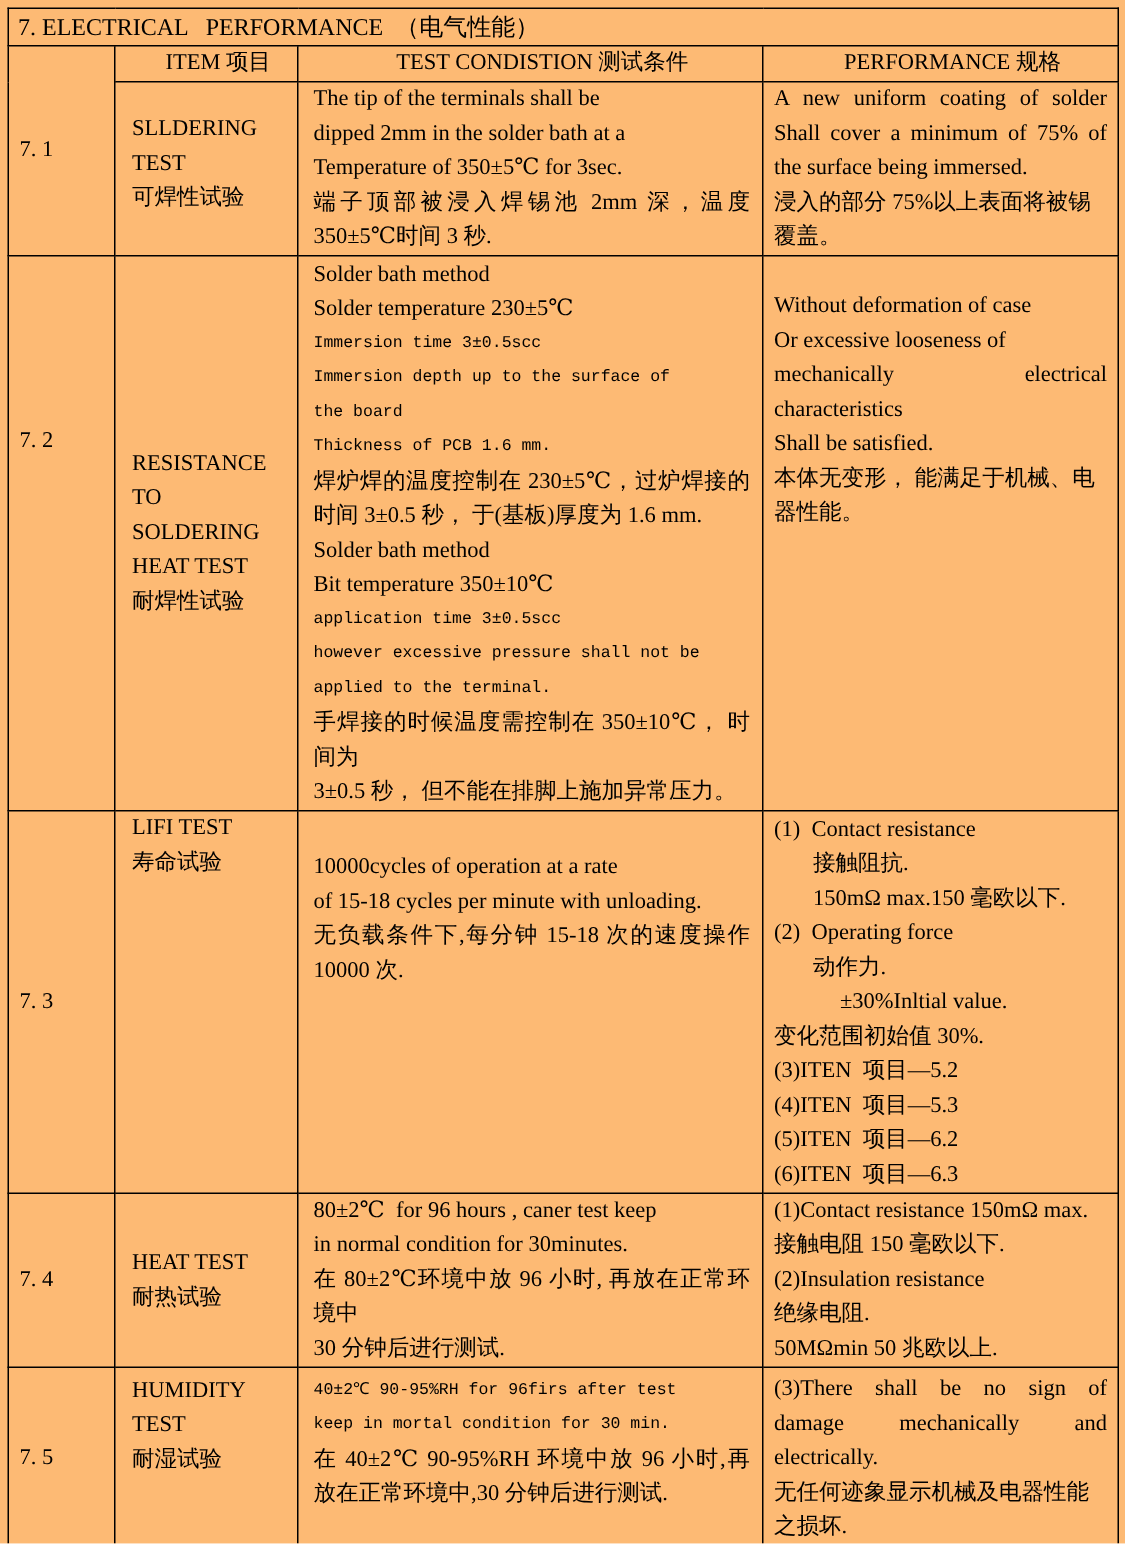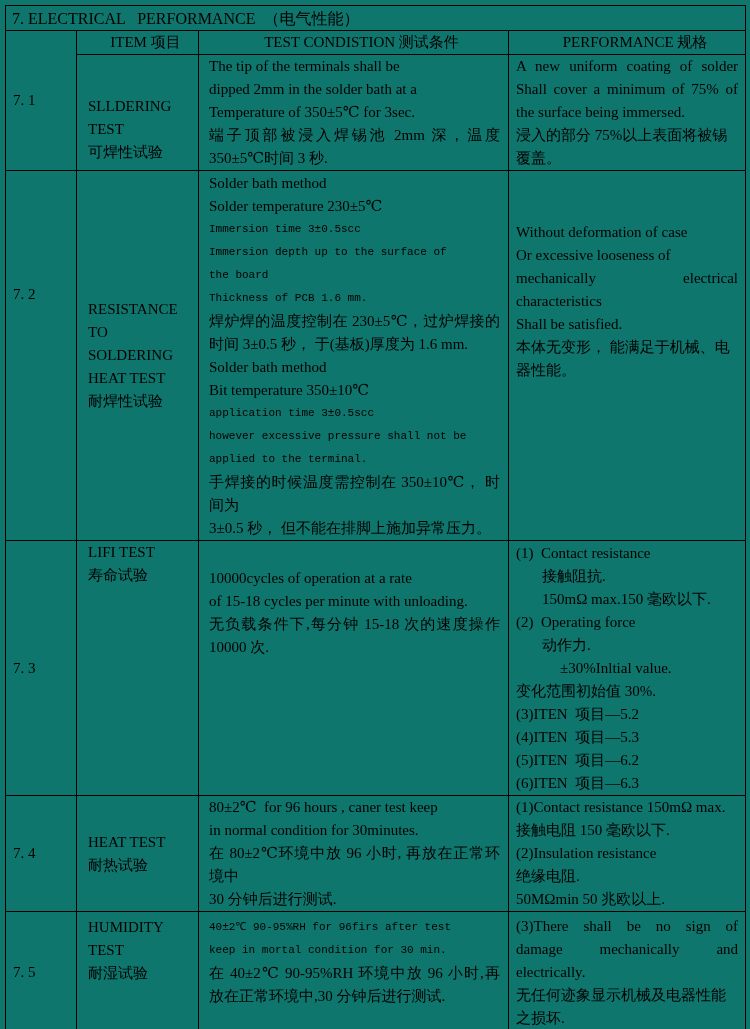--- a/index.html
+++ b/index.html
@@ -1,17 +1,17 @@
 <!DOCTYPE html>
 <html><head>
 <meta charset="utf-8">
 <style>
   html,body{margin:0;padding:0;background:#fff;}
   .page{
-    position:relative;width:750px;height:1029px;background:#0f766e;color:#000;
+    position:relative;width:750px;height:1029px;background:#fdba74;color:#000;
     font-family:"Liberation Serif","DejaVu Serif",serif;
     overflow:hidden;
   }
   table.spec{
     border-collapse:collapse;table-layout:fixed;
     width:740px;margin:5px 0 0 5px;
     border:1px solid #000;border-bottom:2px solid #000;
   }
   td{border:1px solid #000;vertical-align:middle;padding:0 7px;overflow:hidden;}
   .line{white-space:pre;line-height:23px;font-size:15px;}
@@ -22,22 +22,22 @@
   .title-cell{font-size:16px;padding-left:6px;}
   .title-cell .line{font-size:16px;}
   .head-cell{text-align:center;padding-left:23px;}
   .no-cell{text-align:left;}
   .item-cell{padding:0 4px 0 11px;}
   .cond-cell{padding:0 8px 0 10px;}
   .perf-cell{padding:0 7px;margin-left:22px;}
   .vt{vertical-align:top;}
   .pt4{padding-top:4px;}
   .pt26{padding-top:26px;}
-  .pt40{padding-top:40px;}
-  .pt50{padding-top:50px;}
+  .pt40{padding-top:20px;}
+  .pt50{padding-top:22px;}
   .pt62{}
   .pt112{padding-top:112px;}
   tr.h-title{height:25px;}
   tr.h-head{height:22px;}
   tr.h-r1{height:113px;}
   tr.h-r2{height:370px;}
   tr.h-r3{height:255px;}
   tr.h-r4{height:115px;}
   tr.h-r5{height:122px;}
 </style>

